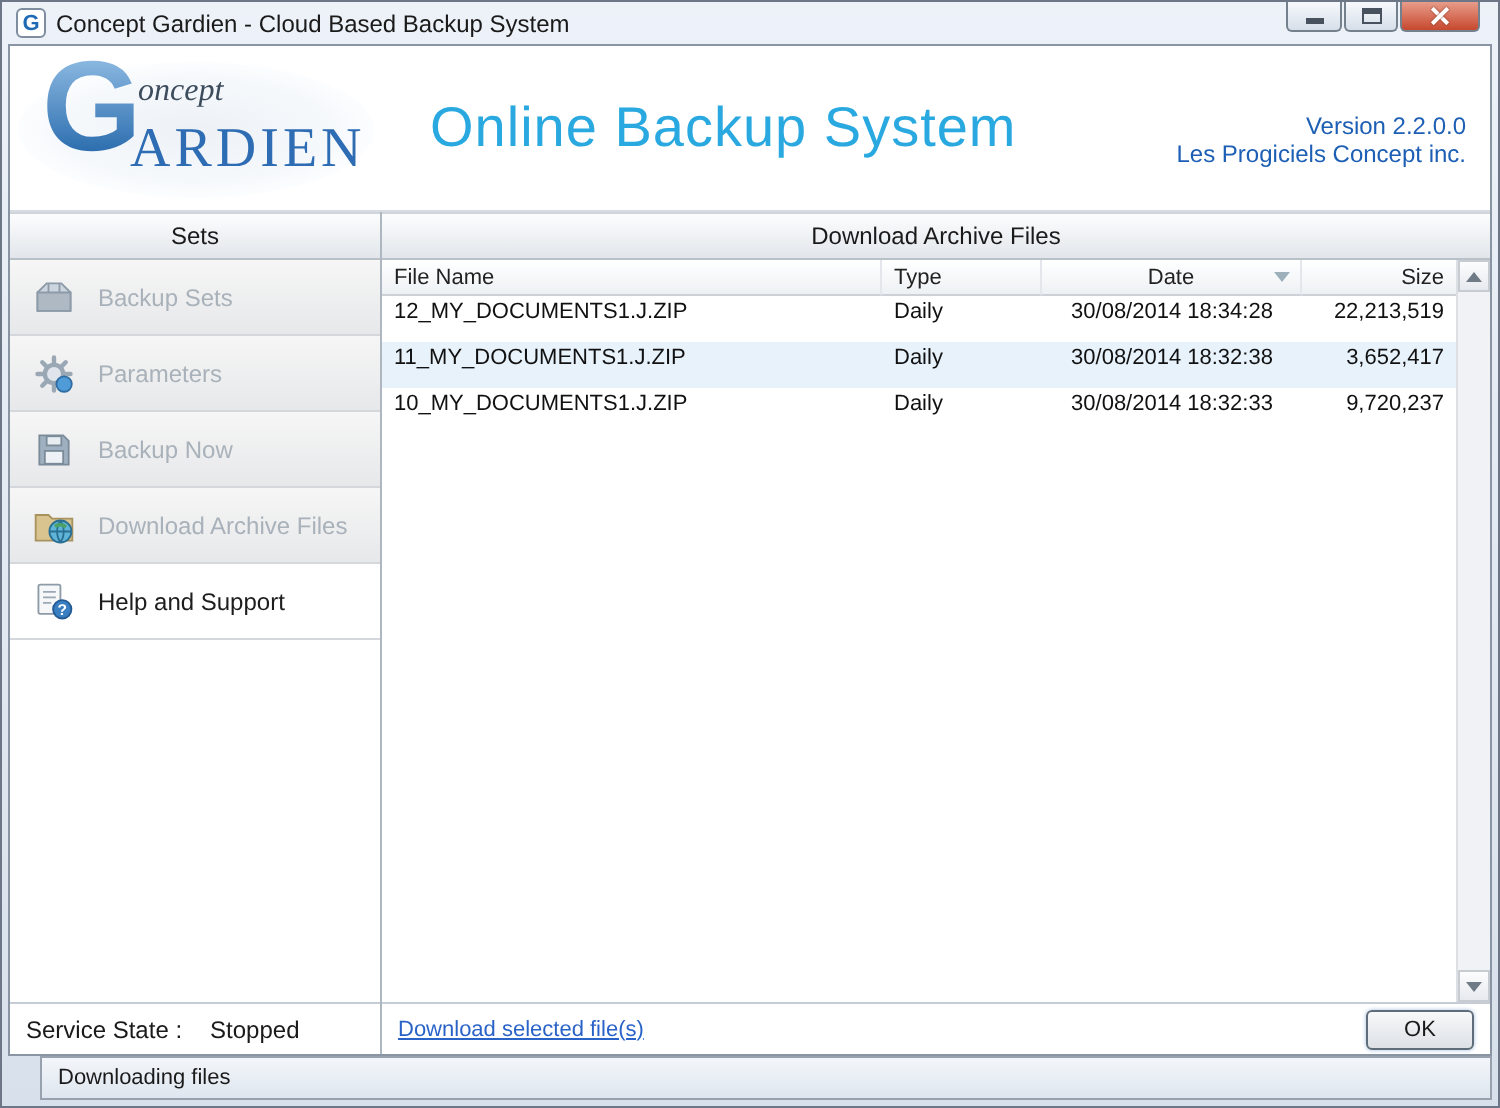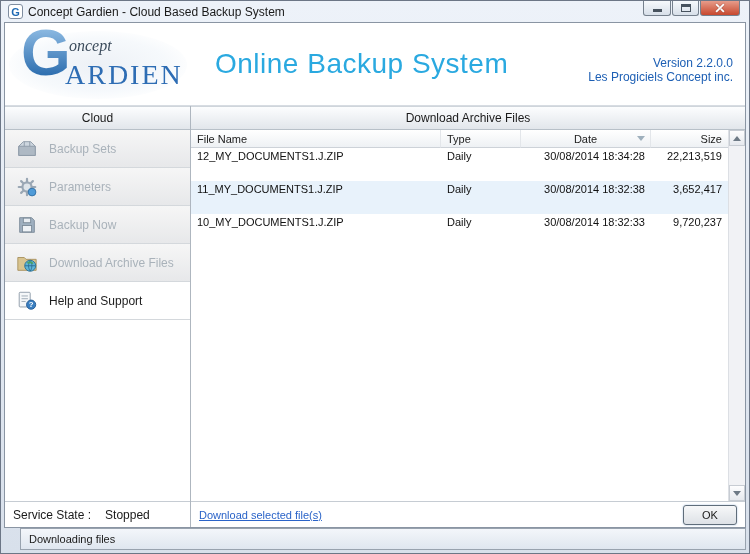--- a/index.html
+++ b/index.html
@@ -157,26 +157,26 @@
   .col-type { width: 80px;  flex: 0 0 80px; }
   .col-date { width: 130px; flex: 0 0 130px; justify-content: center; }
   .col-size { flex: 1; justify-content: flex-end; border-right: none; }
   .sort-icon {
     position: absolute; right: 5px; top: 6px;
     width: 0; height: 0;
     border-left: 4px solid transparent; border-right: 4px solid transparent;
     border-top: 5px solid #9fb0bd;
   }
   .grid-rows { flex: 1; overflow: hidden; background: #fff; }
-  .row { display: flex; height: 33px; font-size: 11px; color: #111; }
+  .row { display: flex; height: 23px; font-size: 11px; color: #111; }
   .row:nth-child(even) { background: #e8f2fb; }
   .td { padding: 0 6px; line-height: 17px; white-space: nowrap; overflow: hidden; }
   .td-file { width: 250px; flex: 0 0 250px; }
   .td-type { width: 80px; flex: 0 0 80px; }
-  .td-date { width: 130px; flex: 0 0 130px; text-align: right; }
+  .td-date { width: 130px; flex: 0 0 130px; text-align: center; }
   .td-size { flex: 1; text-align: right; }
 
   
   .scrollbar {
     width: 17px; flex: 0 0 17px;
     background: #f1f2f5;
     border-left: 1px solid #dcdfe4;
     display: flex; flex-direction: column; justify-content: space-between;
   }
   .sb-btn {
@@ -251,21 +251,21 @@
       <div class="app-title">Online Backup System</div>
       <div class="header-right">
         <span>Version 2.2.0.0</span>
         <span>Les Progiciels Concept inc.</span>
       </div>
     </div>
 
     <div class="body-row">
 
       <div class="sidebar">
-        <div class="panel-header">Cloud</div>
+        <div class="panel-header">Sets</div>
 
         <div class="menu-item">
           <span class="menu-icon">
             <svg width="22" height="22" viewBox="0 0 24 24">
               <path d="M3 9l5-5h8l5 5v10H3z" fill="#cdd6df" stroke="#8d9aa7"></path>
               <path d="M3 9h18v10H3z" fill="#aeb9c4" stroke="#8d9aa7"></path>
               <path d="M9 4v5M15 4v5" stroke="#8d9aa7" fill="none"></path>
             </svg>
           </span>
           <span>Backup Sets</span>

